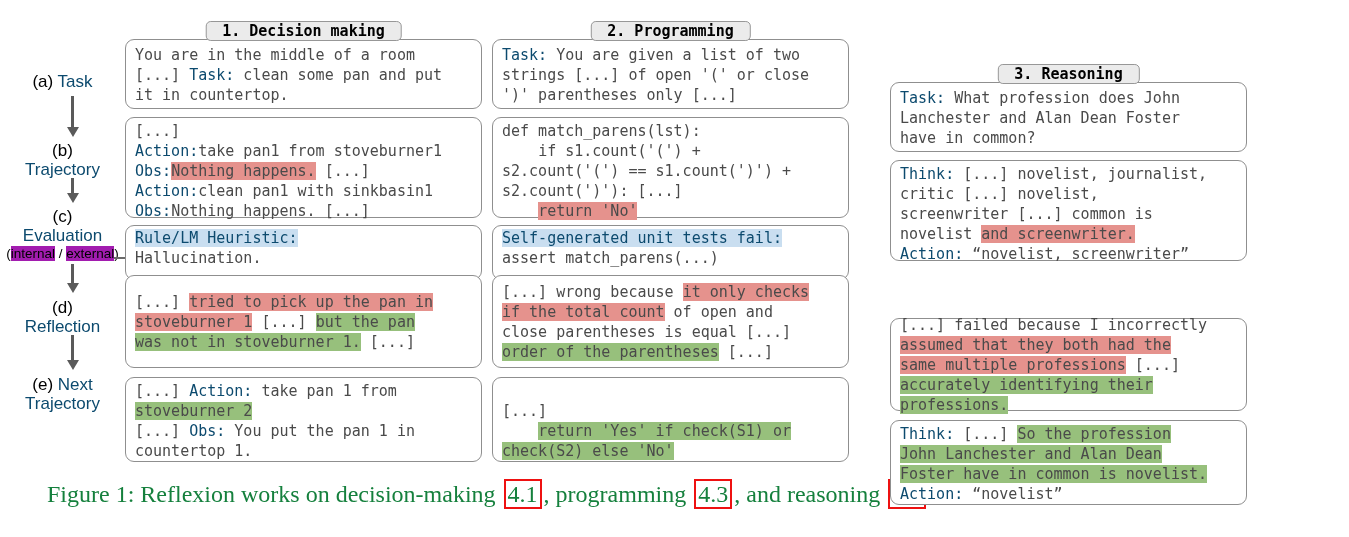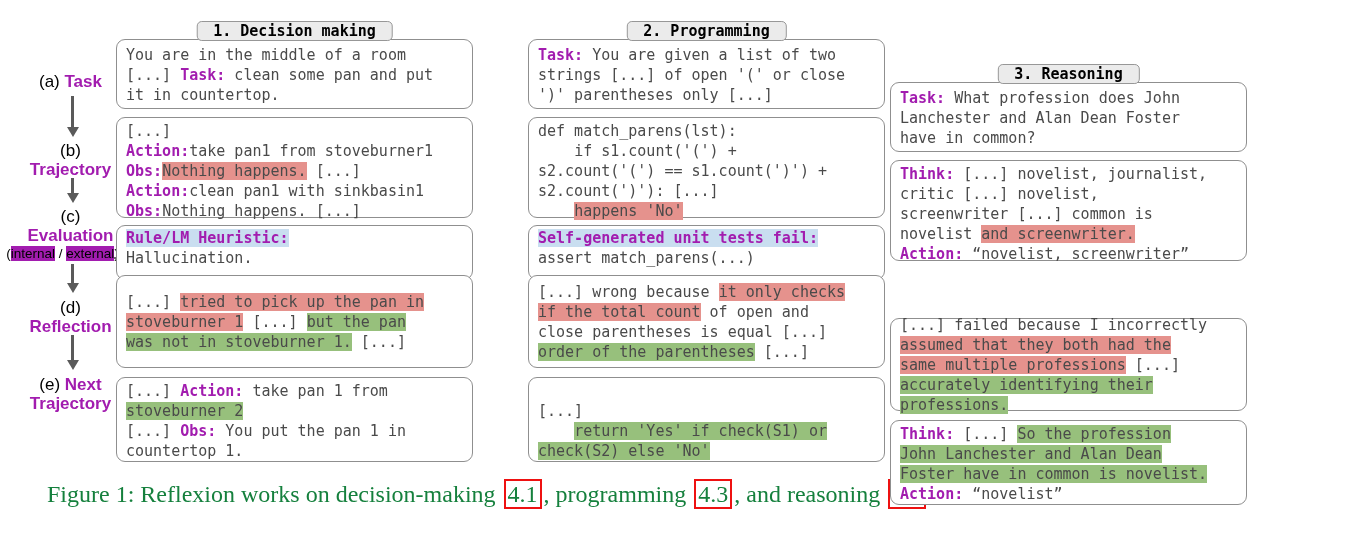--- a/index.html
+++ b/index.html
@@ -3,41 +3,41 @@
 <meta charset="utf-8">
 <style>
   * { margin:0; padding:0; box-sizing:border-box; }
   html,body { background:#ffffff; }
   body { width:1349px; height:537px; position:relative; overflow:hidden; }
 
   .page { position:absolute; inset:0; background:#fff; }
 
   
   .rail-label {
-    position:absolute; left:8px; width:125px; text-align:center;
+    position:absolute; left:0; width:125px; text-align:center;
     font-family:"Liberation Sans", sans-serif; font-size:17px; line-height:19px;
     color:#000; white-space:pre-wrap;
   }
   .rail-sub {
     position:absolute; left:0; width:125px; text-align:center;
     font-family:"Liberation Sans", sans-serif; font-size:13.5px; line-height:15px;
     color:#000; white-space:pre;
   }
   .arrow { position:absolute; left:71px; width:3px; background:#5a5a5a; }
   .arrow::after {
     content:""; position:absolute; left:50%; transform:translateX(-50%);
     bottom:-9px; width:0; height:0;
     border-left:6px solid transparent; border-right:6px solid transparent;
     border-top:10px solid #5a5a5a;
   }
   .connector { position:absolute; left:114px; top:257px; width:13px; height:2px; background:#6a6a6a; }
 
   
   .col { position:absolute; top:0; width:357px; height:470px; }
-  .col-1 { left:116px;padding-left:32px; } .col-2 { left:492px;margin-left:36px; } .col-3 { left:890px;margin-top:43px; }
+  .col-1 { left:125px;padding-left:32px; } .col-2 { left:492px; } .col-3 { left:890px;margin-top:43px; }
 
   .tab {
     position:absolute; top:21px; left:50%; transform:translateX(-50%);
     background:#ebebeb; border:1.5px solid #979797; border-radius:5px;
     font-family:"DejaVu Sans Mono", monospace; font-weight:bold; font-size:15px;
     line-height:16px; padding:1px 16px; color:#000; white-space:nowrap; z-index:2;
   }
   .box {
     position:absolute; left:0; width:357px; background:#fff;
     border:1.5px solid #8f8f8f; border-radius:9px;
@@ -45,21 +45,21 @@
     color:#4a4a4a; white-space:pre-wrap; padding:4px 9px; z-index:1;
   }
   .box-task { top:39px;  height:70px;  padding-top:5px; }
   .box-traj { top:117px; height:101px; padding-top:3px; }
   .box-eval { top:225px; height:55px;  padding-top:2px; }
   .box-refl { top:275px; height:93px;  display:flex; align-items:center; }
   .refl-inner { white-space:pre-wrap; }
   .box-next { top:377px; height:85px;  padding-top:3px; }
 
   
-  .b { font-weight:bold; color:#a21caf; }
+  .b { font-weight:normal; color:#0c4a6e; }
   .hl-red    { background:#e5928d; }
   .hl-green  { background:#97c07c; }
   .hl-blue   { background:#c9def0; }
   .hl-yellow { background:#fdeec2; }
   .rail-sub .hl-blue   { background:#a21caf; }
   .rail-sub .hl-yellow { background:#a21caf; }
 
   
   .caption {
     position:absolute; left:47px; top:478px; width:1290px;
@@ -114,21 +114,21 @@
 
   <div class="col col-2">
     <div class="tab">2. Programming</div>
     <div class="box box-task"><span class="b">Task:</span><span> You are given a list of two
 strings [...] of open '(' or close
 ')' parentheses only [...]</span></div>
     <div class="box box-traj"><span>def match_parens(lst):
     if s1.count('(') +
 s2.count('(') == s1.count(')') +
 s2.count(')'): [...]
-    </span><span class="hl-red">happens 'No'</span></div>
+    </span><span class="hl-red">return 'No'</span></div>
     <div class="box box-eval"><span class="b hl-blue">Self-generated unit tests fail:</span><span>
 assert match_parens(...)</span></div>
     <div class="box box-refl"><div class="refl-inner"><span>[...] wrong because </span><span class="hl-red">it only checks
 if the total count</span><span> of open and
 close parentheses is equal [...]
 </span><span class="hl-green">order of the parentheses</span><span> [...]</span></div></div>
     <div class="box box-next"><span>
 [...]
     </span><span class="hl-green">return 'Yes' if check(S1) or
 check(S2) else 'No'</span></div>

